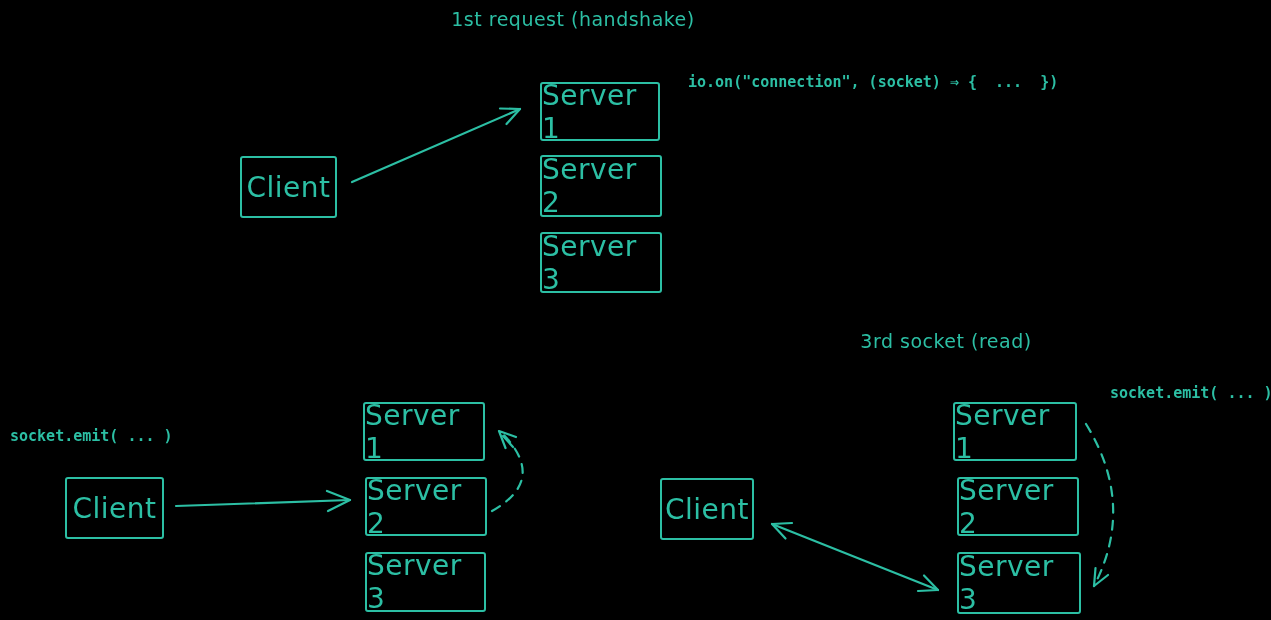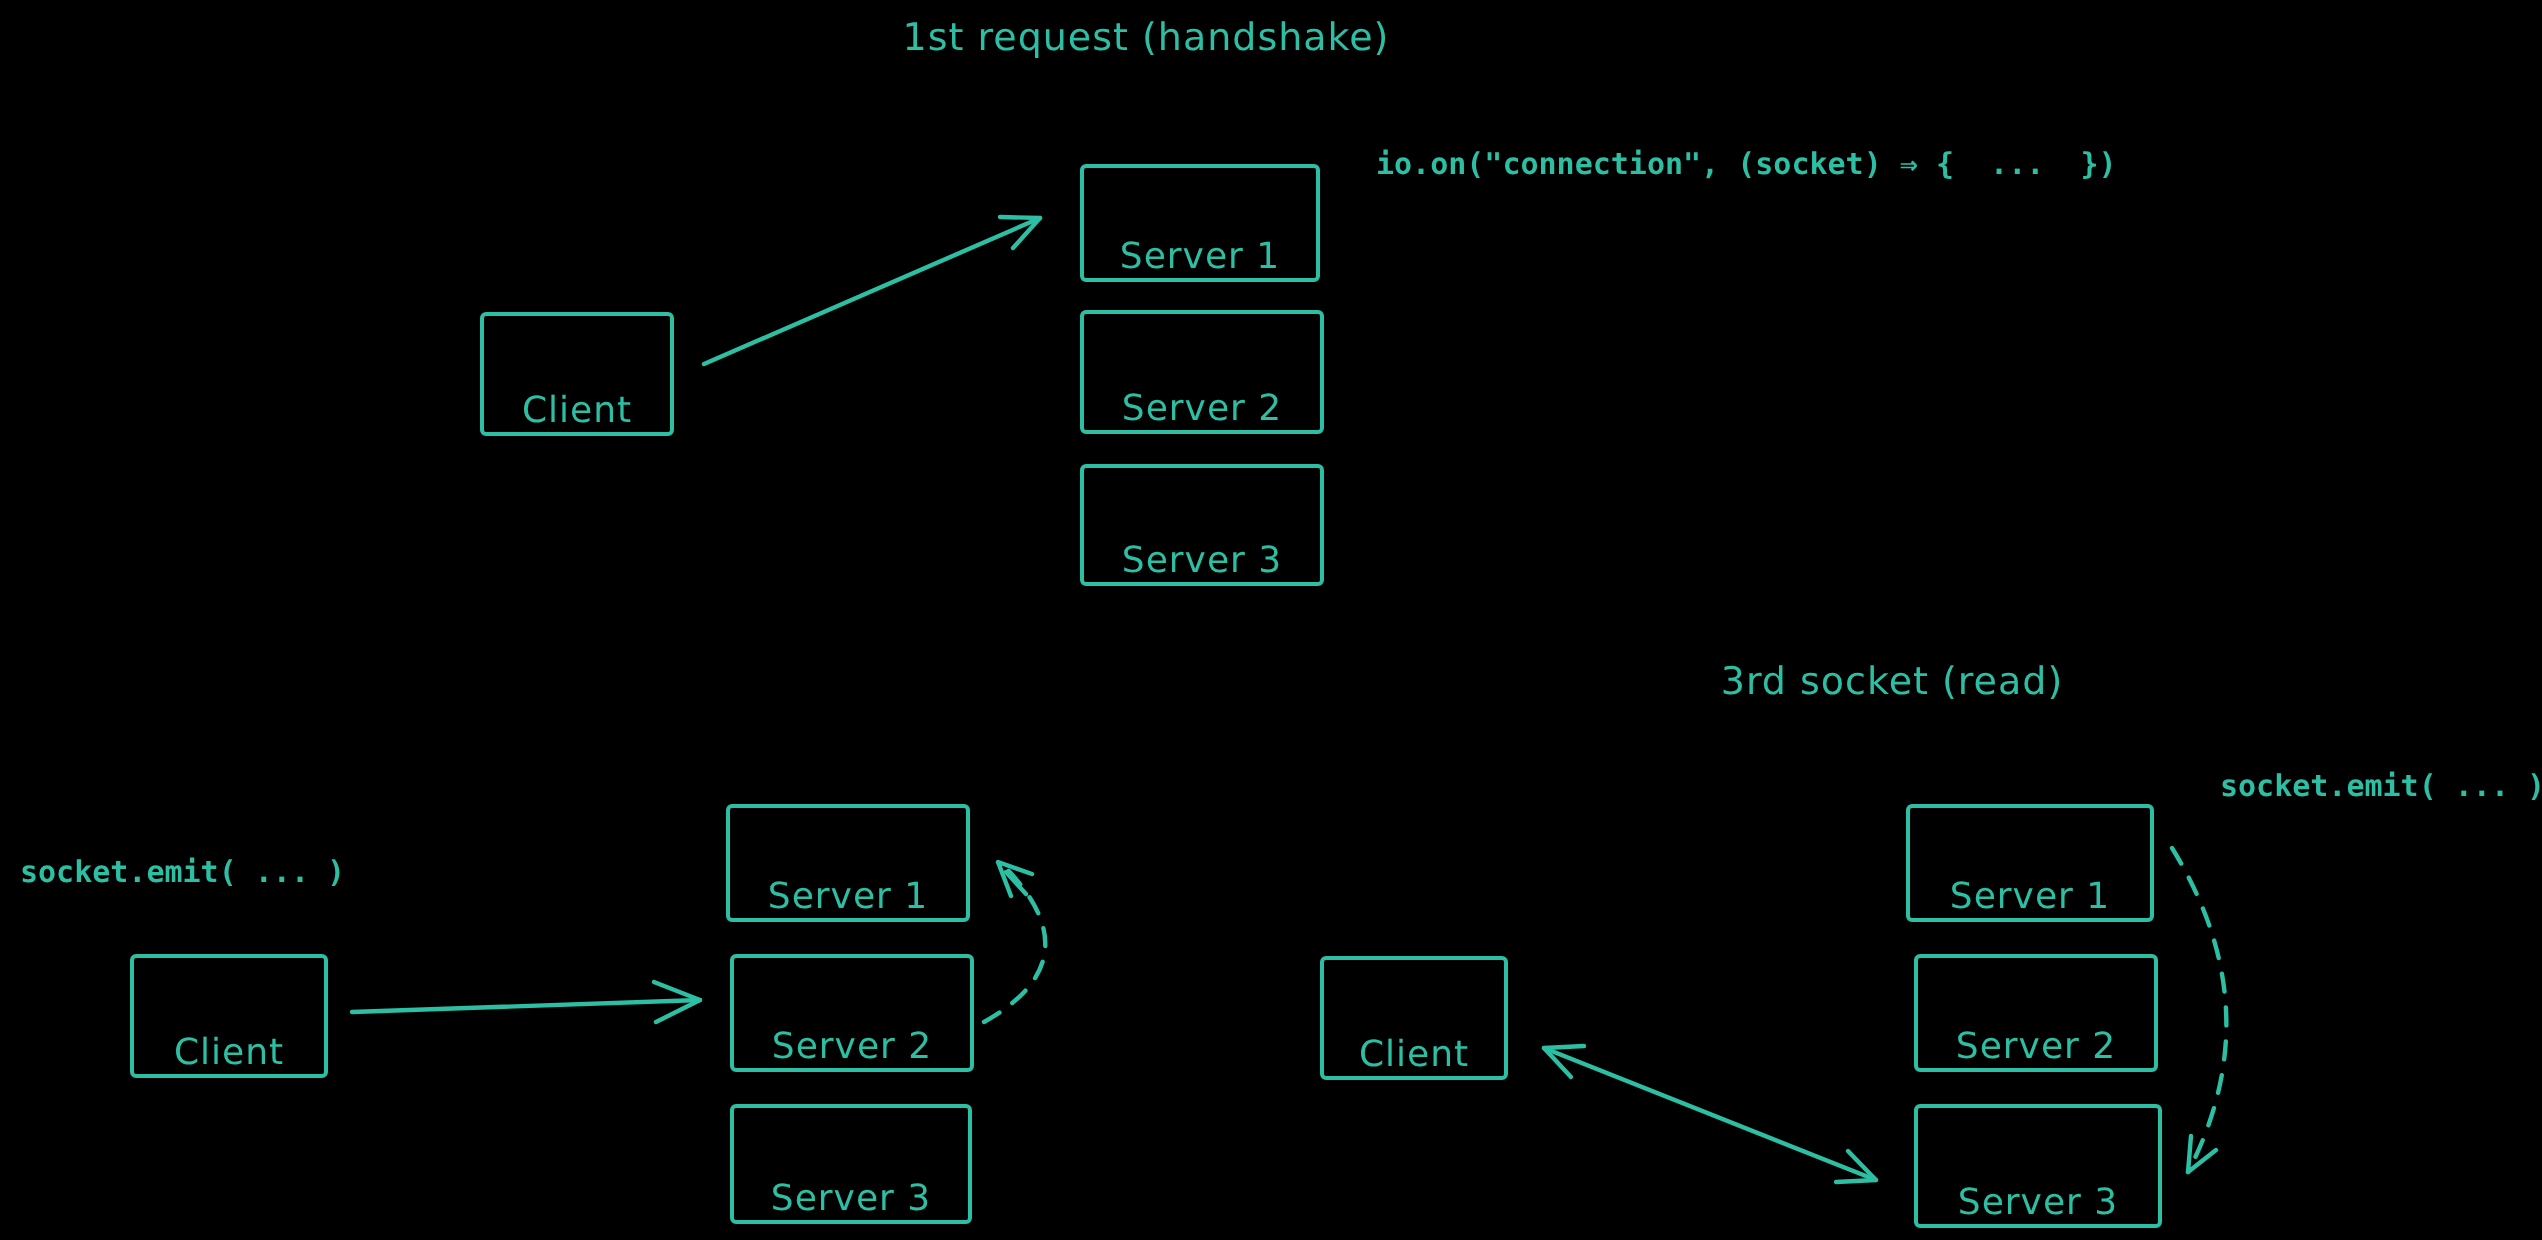--- a/index.html
+++ b/index.html
@@ -14,23 +14,23 @@
     overflow:hidden;
     font-family:"DejaVu Sans", sans-serif;
   }
   .overlay{position:absolute;left:0;top:0;}
   .stroke{stroke:var(--stroke);stroke-width:2.2;fill:none;stroke-linecap:round;stroke-linejoin:round;}
   .dashed{stroke-dasharray:9 8;}
   .node{
     position:absolute;
     border:2px solid var(--stroke);
     border-radius:3px;
-    display:flex;align-items:flex-end;justify-content:center;
+    display:flex;align-items:center;justify-content:center;
     color:var(--stroke);
-    font-size:18px;
+    font-size:28px;
     letter-spacing:0.5px;
   }
   .panel-title{
     position:absolute;
     color:var(--stroke);
     font-size:19px;
     letter-spacing:0.5px;
     text-align:center;
     white-space:nowrap;
   }

